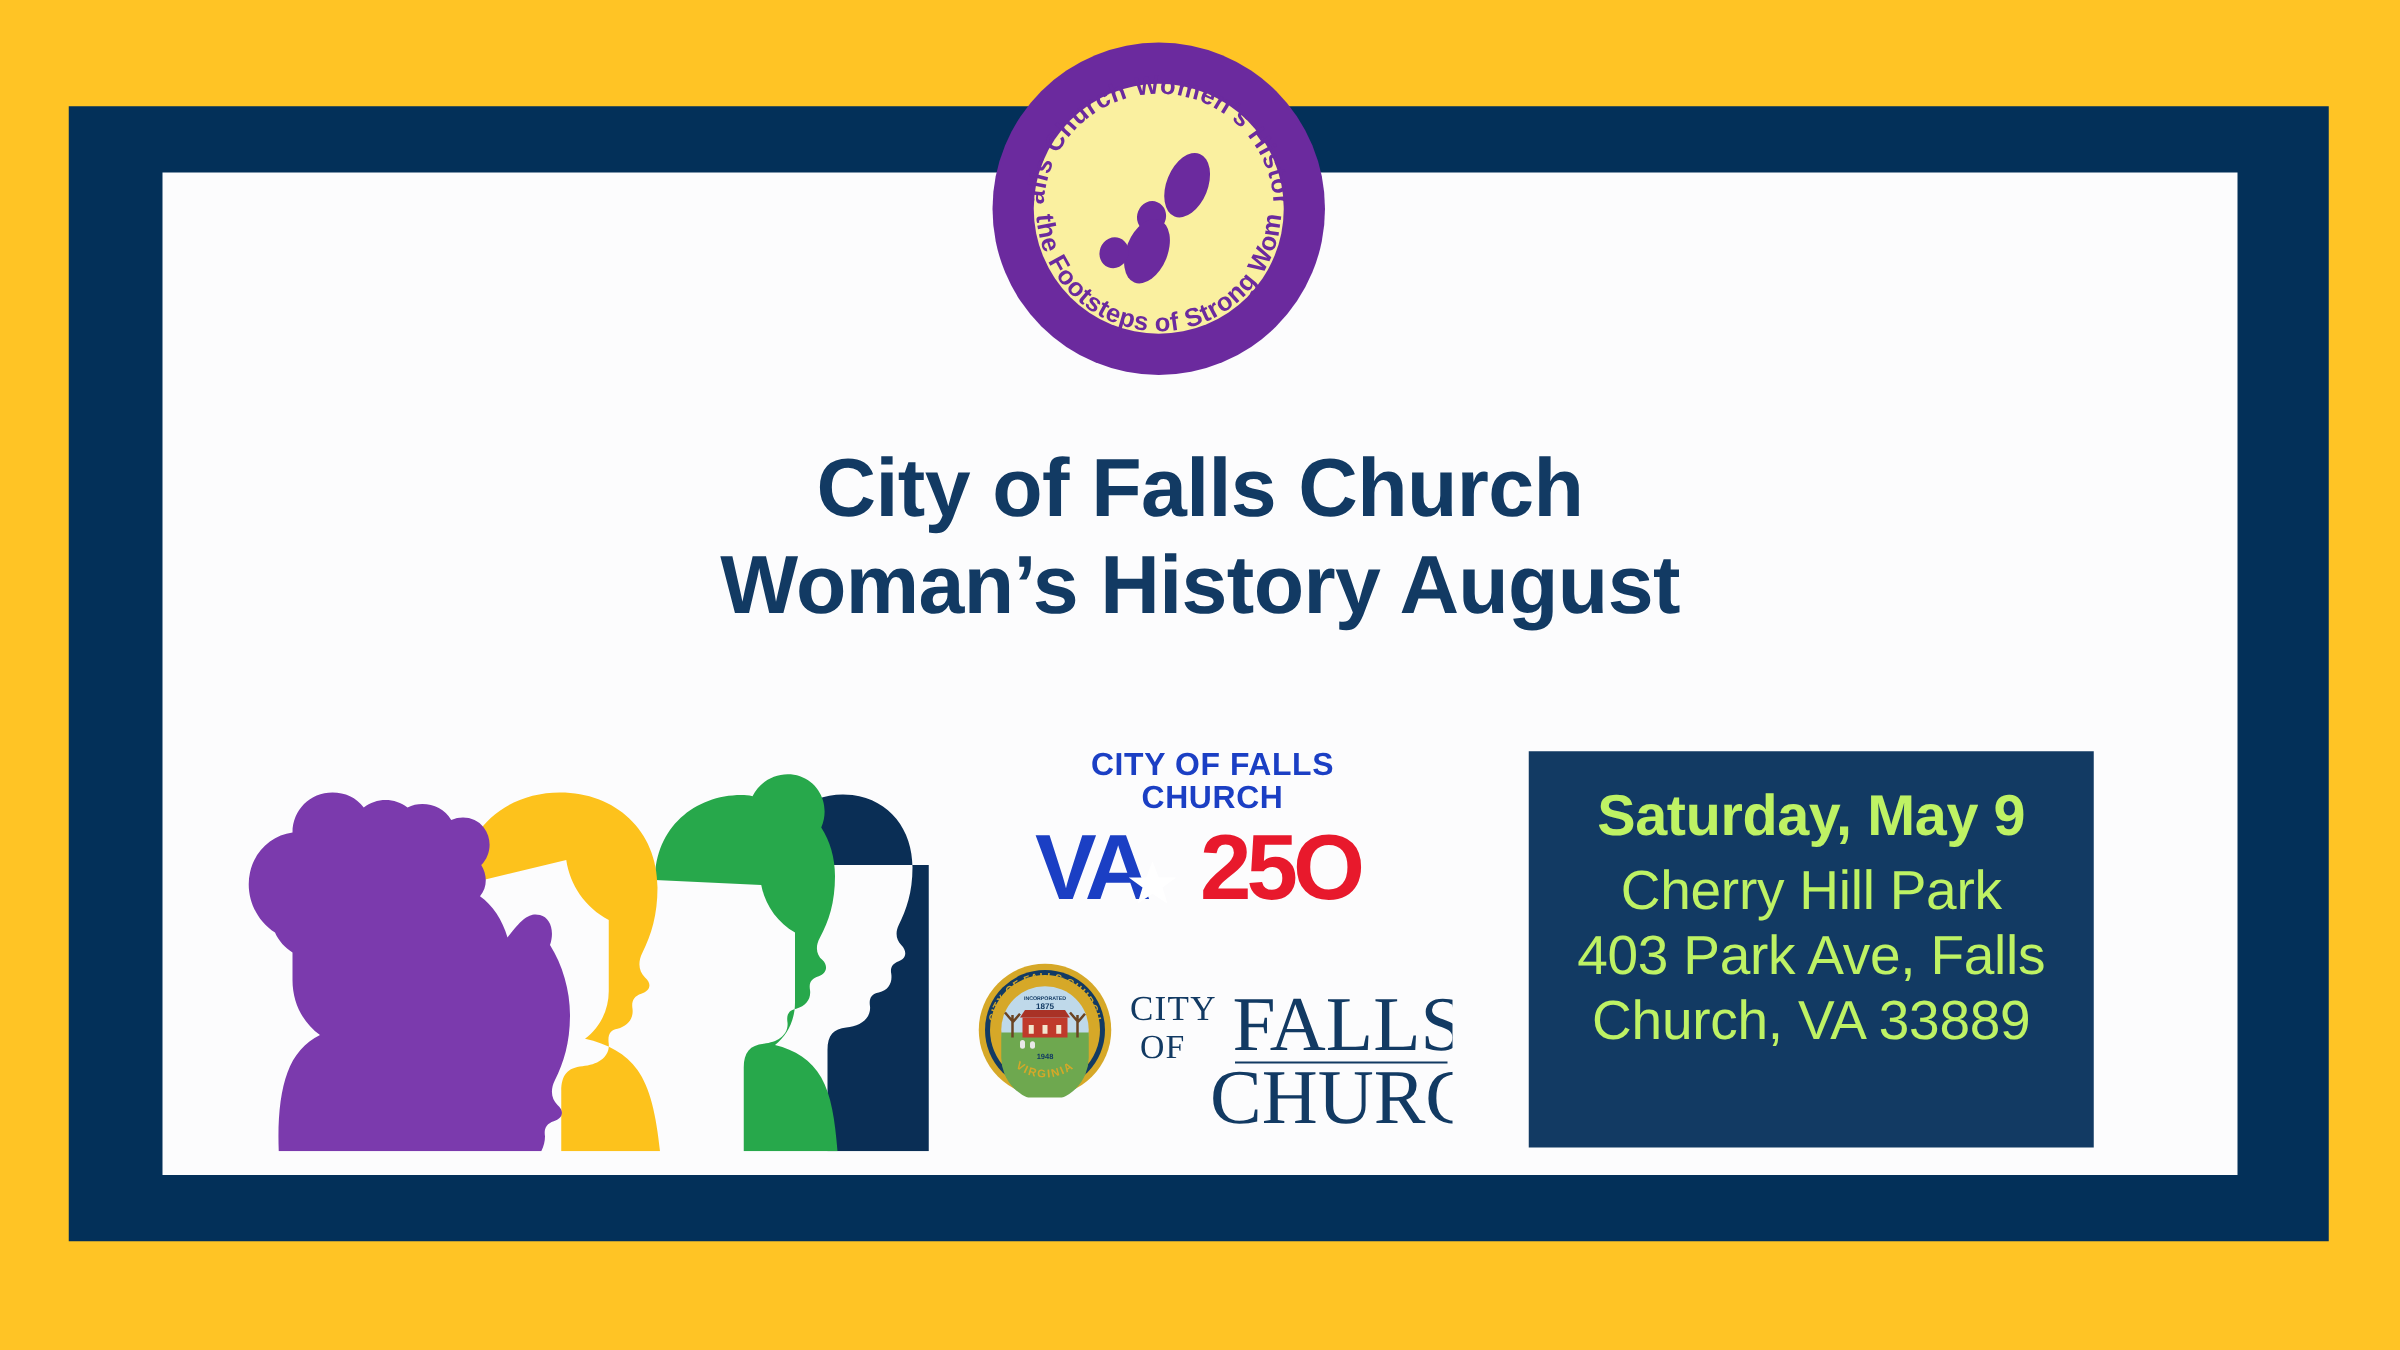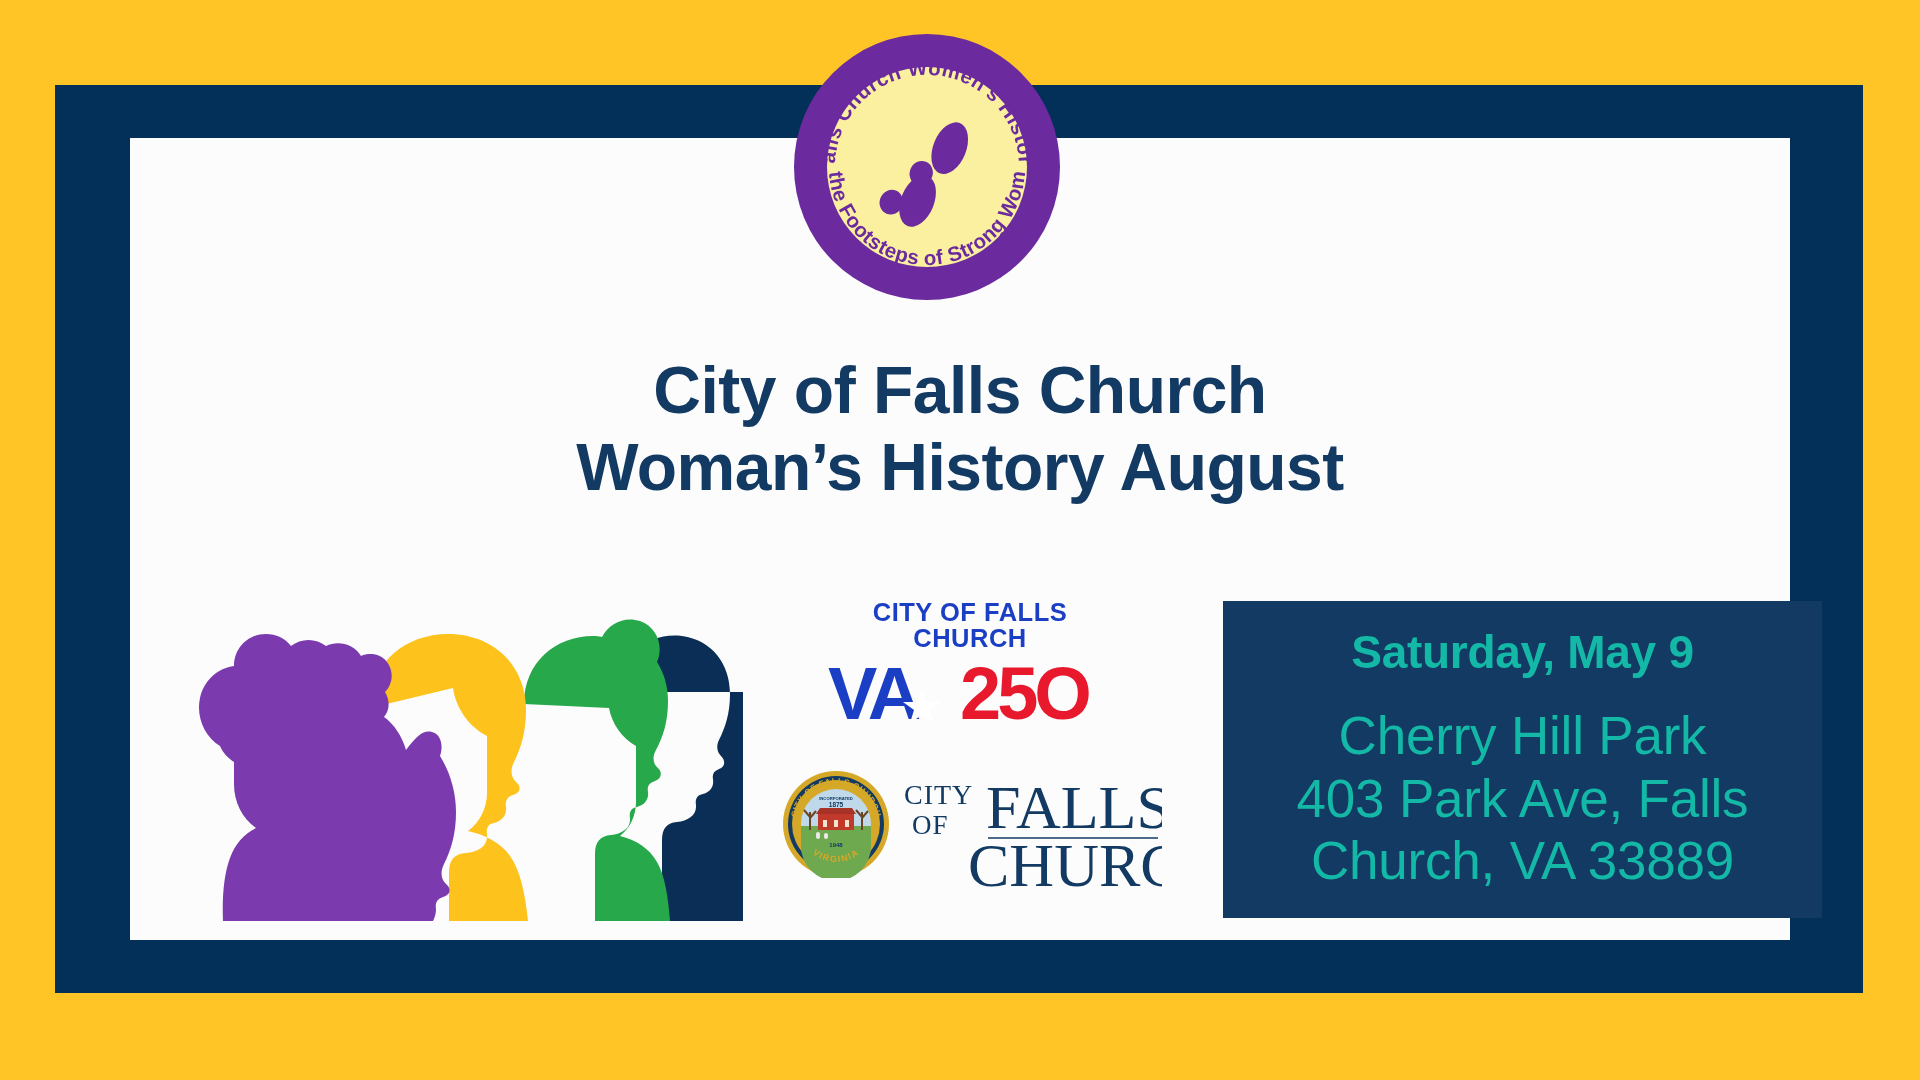--- a/index.html
+++ b/index.html
@@ -126,49 +126,49 @@
   
   #city-logo {
     position: absolute;
     left: 782px;
     top: 762px;
     width: 380px;
     height: 125px;
   }
   #seal { position: absolute; left: 0; top: 8px; width: 108px; height: 108px; }
   #seal svg { width: 108px; height: 108px; display: block; }
-  #wordmark { position: absolute; left: 120px; top: 4px; width: 260px; height: 125px; }
+  #wordmark { position: absolute; left: 120px; top: 16px; width: 260px; height: 125px; }
   #wordmark svg { width: 260px; height: 125px; display: block; }
 
   
   #event-box {
     position: absolute;
     left: 1223px;
     top: 601px;
-    width: 599px;
+    width: 452px;
     height: 317px;
     background: #123A63;
     box-sizing: border-box;
     padding: 26px 18px 20px 18px;
     text-align: center;
-    color: #14b8a6;
+    color: #bef264;
   }
   .event-primary {
     font-family: "Liberation Sans", sans-serif;
     font-weight: bold;
     font-size: 46px;
     line-height: 1.13;
     letter-spacing: -0.3px;
   }
   .event-secondary {
     font-family: "Liberation Sans", sans-serif;
     font-weight: normal;
-    font-size: 53px;
+    font-size: 44px;
     line-height: 1.18;
-    margin-top: 26px;
+    margin-top: 8px;
     letter-spacing: -0.2px;
   }
   .event-primary span, .event-secondary span { display: block; white-space: nowrap; }
 </style>
 </head>
 <body>
 
 <div id="flyer">
 
   <div id="navy-frame"></div>

